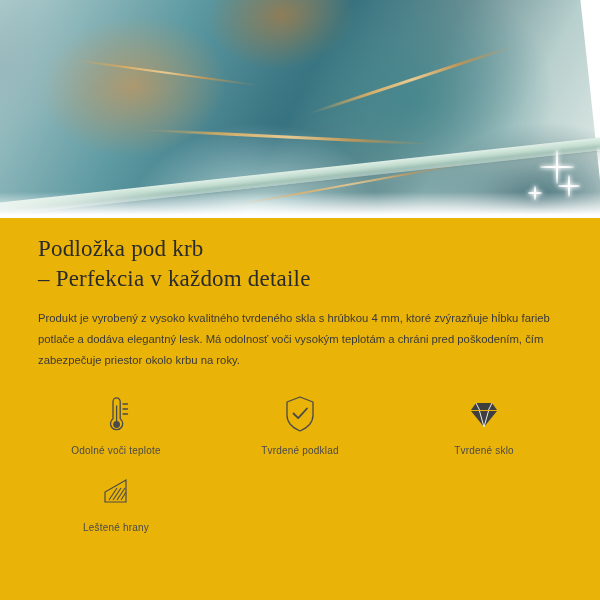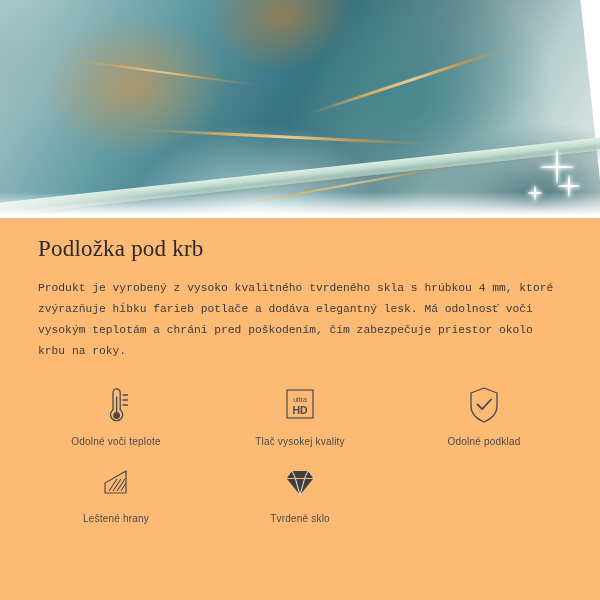--- a/index.html
+++ b/index.html
@@ -10,21 +10,21 @@
     width: 600px;
     height: 600px;
     background: #ffffff;
     font-family: "Liberation Sans", sans-serif;
     overflow: hidden;
   }
   .page {
     position: relative;
     width: 600px;
     height: 600px;
-    background: #fdba74;
+    background: #eab308;
   }
 
   
   .hero {
     position: relative;
     width: 600px;
     height: 218px;
     overflow: hidden;
     background: #ffffff;
   }
@@ -132,21 +132,21 @@
     line-height: 30px;
     color: #2b2b2b;
     font-weight: 400;
     margin: 0 0 14px 0;
     letter-spacing: 0.2px;
   }
   .headline .line2 {
     display: block;
   }
   .body-copy {
-    font-family: Liberation Mono, monospace;
+    font-family: Liberation Sans, sans-serif;
     font-size: 11.3px;
     line-height: 21px;
     color: #3a3a3a;
     margin: 0;
     max-width: 530px;
   }
 
   
   .features {
     position: relative;
@@ -196,20 +196,21 @@
       <div class="sparkle sp1"></div>
       <div class="sparkle sp2"></div>
       <div class="sparkle sp3"></div>
       <div class="hero-fade"></div>
     </div>
   </div>
 
   <div class="content">
     <h1 class="headline">
       <span>Podložka pod krb</span>
+      <span class="line2">– Perfekcia v každom detaile</span>
     </h1>
     <p class="body-copy">Produkt je vyrobený z vysoko kvalitného tvrdeného skla s hrúbkou 4 mm, ktoré zvýrazňuje hĺbku farieb potlače a dodáva elegantný lesk. Má odolnosť voči vysokým teplotám a chráni pred poškodením, čím zabezpečuje priestor okolo krbu na roky.</p>
   </div>
 
   <div class="features">
 
     <div class="feature">
       <div class="feature-icon">
         <svg width="34" height="42" viewBox="0 0 34 42">
           <g fill="none" stroke="#4a4a4a" stroke-width="1.3" stroke-linecap="round">
@@ -218,69 +219,59 @@
             <line x1="24" y1="11" x2="28.5" y2="11"></line>
             <line x1="24" y1="16" x2="28.5" y2="16"></line>
             <line x1="24" y1="21" x2="28.5" y2="21"></line>
           </g>
           <circle cx="17.6" cy="31.5" r="3.4" fill="#4a4a4a"></circle>
         </svg>
       </div>
       <div class="feature-label">Odolné voči teplote</div>
     </div>
 
-    <div class="feature">
-      <div class="feature-icon">
-        <svg width="40" height="42" viewBox="0 0 40 42">
-          <rect x="7" y="6" width="26" height="28" fill="none" stroke="#4a4a4a" stroke-width="1.2"></rect>
-          <text x="20" y="18" font-family="Liberation Sans, sans-serif" font-size="7" fill="#4a4a4a" text-anchor="middle">ultra</text>
-          <text x="20" y="29.5" font-family="Liberation Sans, sans-serif" font-size="10.5" font-weight="bold" fill="#4a4a4a" text-anchor="middle">HD</text>
-        </svg>
-      </div>
-      <div class="feature-label">Tlač vysokej kvality</div>
-    </div>
 
     <div class="feature">
       <div class="feature-icon">
         <svg width="40" height="42" viewBox="0 0 40 42">
           <path d="M20 4 L33 9 V22 C33 30 27 35 20 38 C13 35 7 30 7 22 V9 Z" fill="none" stroke="#4a4a4a" stroke-width="1.3" stroke-linejoin="round"></path>
           <path d="M13.5 20.5 L18.2 25.2 L27 15.5" fill="none" stroke="#4a4a4a" stroke-width="1.8" stroke-linecap="round" stroke-linejoin="round"></path>
         </svg>
       </div>
-      <div class="feature-label">Odolné podklad</div>
+      <div class="feature-label">Tvrdené podklad</div>
+    </div>
+
+    <div class="feature">
+      <div class="feature-icon">
+        <svg width="42" height="42" viewBox="0 0 42 42">
+          <g fill="#3f3f3f">
+            <path d="M13 10 H29 L34 17 H8 Z"></path>
+            <path d="M8 18 H34 L21 34 Z"></path>
+          </g>
+          <g stroke="#ffffff" stroke-width="0.9" fill="none">
+            <line x1="13" y1="10" x2="16.5" y2="17"></line>
+            <line x1="29" y1="10" x2="25.5" y2="17"></line>
+            <line x1="16.5" y1="18" x2="21" y2="34"></line>
+            <line x1="25.5" y1="18" x2="21" y2="34"></line>
+          </g>
+        </svg>
+      </div>
+      <div class="feature-label">Tvrdené sklo</div>
     </div>
 
     <div class="feature">
       <div class="feature-icon">
         <svg width="40" height="42" viewBox="0 0 40 42">
           <path d="M9 32 L9 22 L30 10 L30 32 Z" fill="none" stroke="#4a4a4a" stroke-width="1.2"></path>
           <g stroke="#4a4a4a" stroke-width="1.1">
             <line x1="13" y1="30" x2="21" y2="18"></line>
             <line x1="17" y1="30" x2="25" y2="18"></line>
             <line x1="21" y1="30" x2="29" y2="18"></line>
             <line x1="25" y1="30" x2="30" y2="22"></line>
           </g>
         </svg>
       </div>
       <div class="feature-label">Leštené hrany</div>
     </div>
 
-    <div class="feature">
-      <div class="feature-icon">
-        <svg width="42" height="42" viewBox="0 0 42 42">
-          <g fill="#3f3f3f">
-            <path d="M13 10 H29 L34 17 H8 Z"></path>
-            <path d="M8 18 H34 L21 34 Z"></path>
-          </g>
-          <g stroke="#ffffff" stroke-width="0.9" fill="none">
-            <line x1="13" y1="10" x2="16.5" y2="17"></line>
-            <line x1="29" y1="10" x2="25.5" y2="17"></line>
-            <line x1="16.5" y1="18" x2="21" y2="34"></line>
-            <line x1="25.5" y1="18" x2="21" y2="34"></line>
-          </g>
-        </svg>
-      </div>
-      <div class="feature-label">Tvrdené sklo</div>
-    </div>
-
 
   </div>
 </div>
 
 </body></html>

